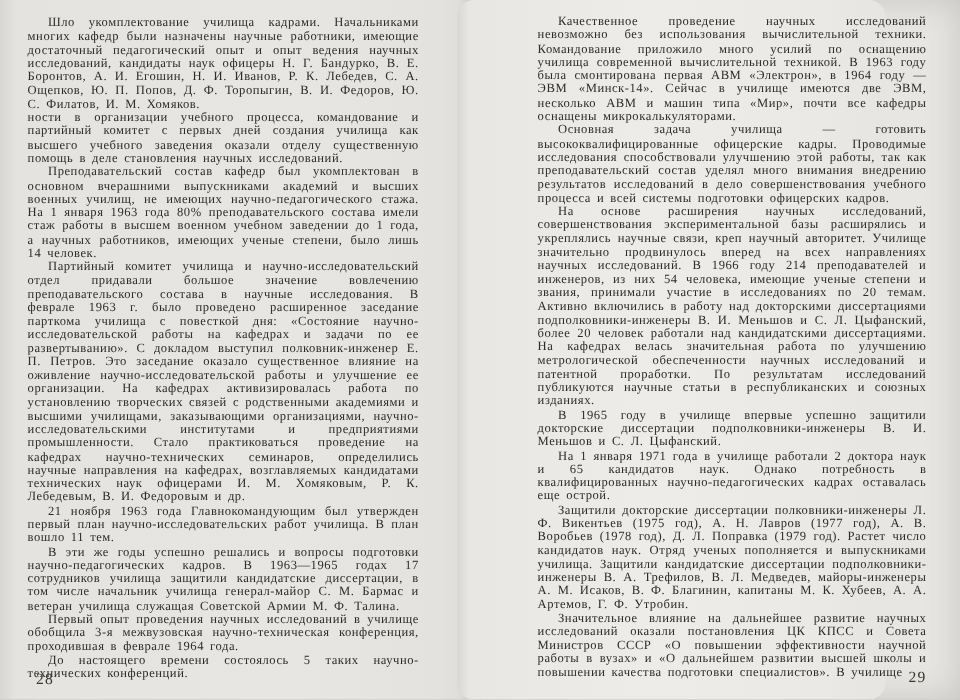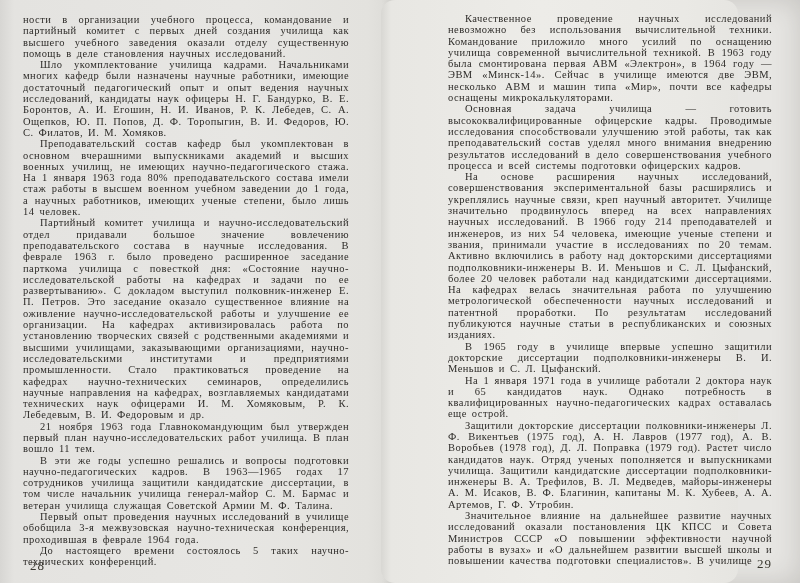--- a/index.html
+++ b/index.html
@@ -115,22 +115,22 @@
   .spine-mark-3 { left: 399px; top: 466px; height: 32px; background: #55534e; }
   .spine-mark-4 { left: 399px; top: 140px; height: 12px; background: rgba(90,88,83,.55); }
 </style>
 </head>
 <body>
 
 <div class="scan">
 
   <div class="page page-left">
     <div class="page-text">
+        <p class="para">Шло укомплектование училища кадрами. Начальниками многих кафедр были назначены научные работники, имеющие достаточный педагогический опыт и опыт ведения научных исследований, кандидаты наук офицеры Н. Г. Бандурко, В. Е. Боронтов, А. И. Егошин, Н. И. Иванов, Р. К. Лебедев, С. А. Ощепков, Ю. П. Попов, Д. Ф. Торопыгин, В. И. Федоров, Ю. С. Филатов, И. М. Хомяков.</p>
         <p class="para no-indent">ности в организации учебного процесса, командование и партийный комитет с первых дней создания училища как высшего учебного заведения оказали отделу существенную помощь в деле становления научных исследований.</p>
-        <p class="para">Шло укомплектование училища кадрами. Начальниками многих кафедр были назначены научные работники, имеющие достаточный педагогический опыт и опыт ведения научных исследований, кандидаты наук офицеры Н. Г. Бандурко, В. Е. Боронтов, А. И. Егошин, Н. И. Иванов, Р. К. Лебедев, С. А. Ощепков, Ю. П. Попов, Д. Ф. Торопыгин, В. И. Федоров, Ю. С. Филатов, И. М. Хомяков.</p>
         <p class="para">Преподавательский состав кафедр был укомплектован в основном вчерашними выпускниками академий и высших военных училищ, не имеющих научно-педагогического стажа. На 1 января 1963 года 80% преподавательского состава имели стаж работы в высшем военном учебном заведении до 1 года, а научных работников, имеющих ученые степени, было лишь 14 человек.</p>
         <p class="para">Партийный комитет училища и научно-исследовательский отдел придавали большое значение вовлечению преподавательского состава в научные исследования. В феврале 1963 г. было проведено расширенное заседание парткома училища с повесткой дня: «Состояние научно-исследовательской работы на кафедрах и задачи по ее развертыванию». С докладом выступил полковник-инженер Е. П. Петров. Это заседание оказало существенное влияние на оживление научно-исследовательской работы и улучшение ее организации. На кафедрах активизировалась работа по установлению творческих связей с родственными академиями и высшими училищами, заказывающими организациями, научно-исследовательскими институтами и предприятиями промышленности. Стало практиковаться проведение на кафедрах научно-технических семинаров, определились научные направления на кафедрах, возглавляемых кандидатами технических наук офицерами И. М. Хомяковым, Р. К. Лебедевым, В. И. Федоровым и др.</p>
         <p class="para">21 ноября 1963 года Главнокомандующим был утвержден первый план научно-исследовательских работ училища. В план вошло 11 тем.</p>
         <p class="para">В эти же годы успешно решались и вопросы подготовки научно-педагогических кадров. В 1963—1965 годах 17 сотрудников училища защитили кандидатские диссертации, в том числе начальник училища генерал-майор С. М. Бармас и ветеран училища служащая Советской Армии М. Ф. Талина.</p>
         <p class="para">Первый опыт проведения научных исследований в училище обобщила 3-я межвузовская научно-техническая конференция, проходившая в феврале 1964 года.</p>
         <p class="para">До настоящего времени состоялось 5 таких научно-технических конференций.</p>
       </div>
     <div class="pagenum pagenum-left">28</div>
   </div>
 

